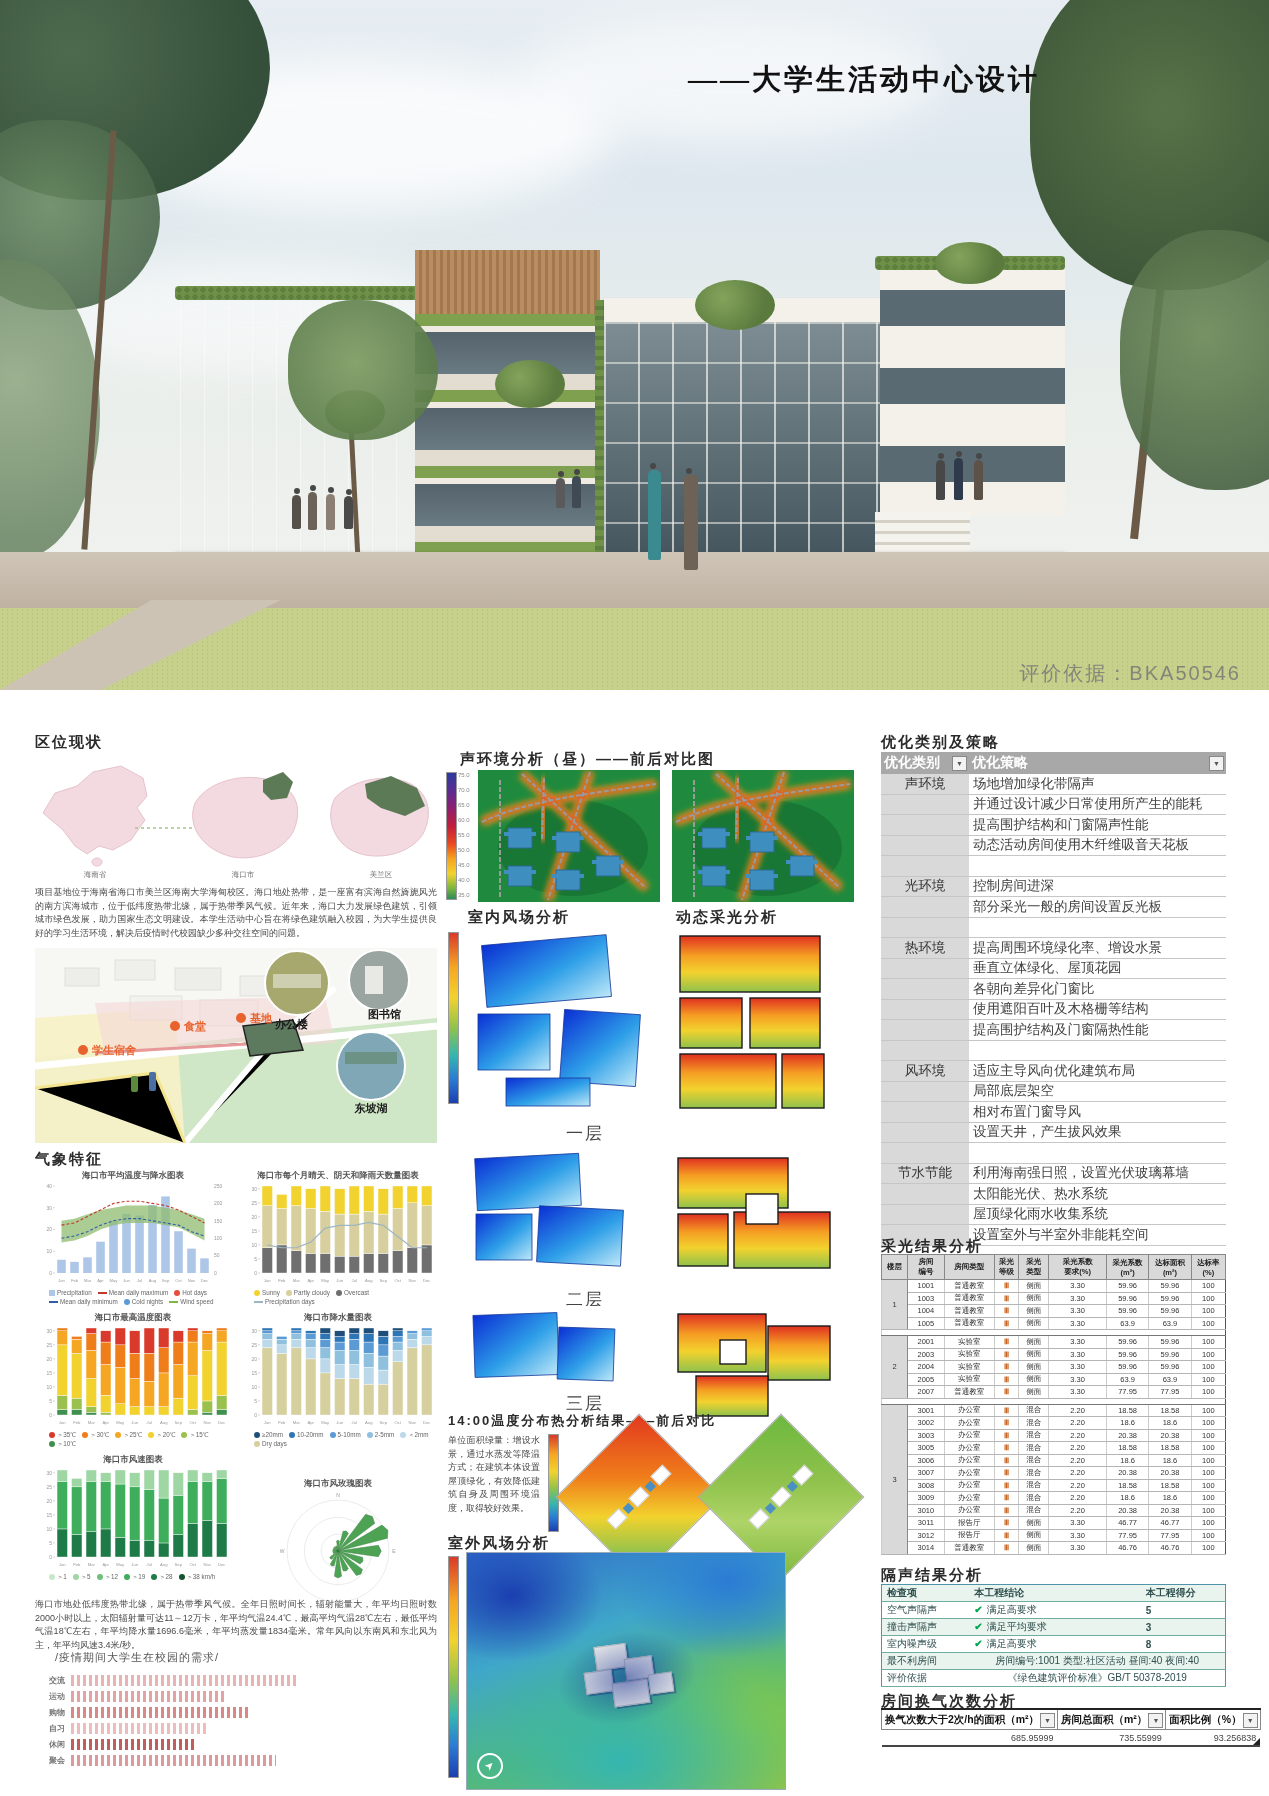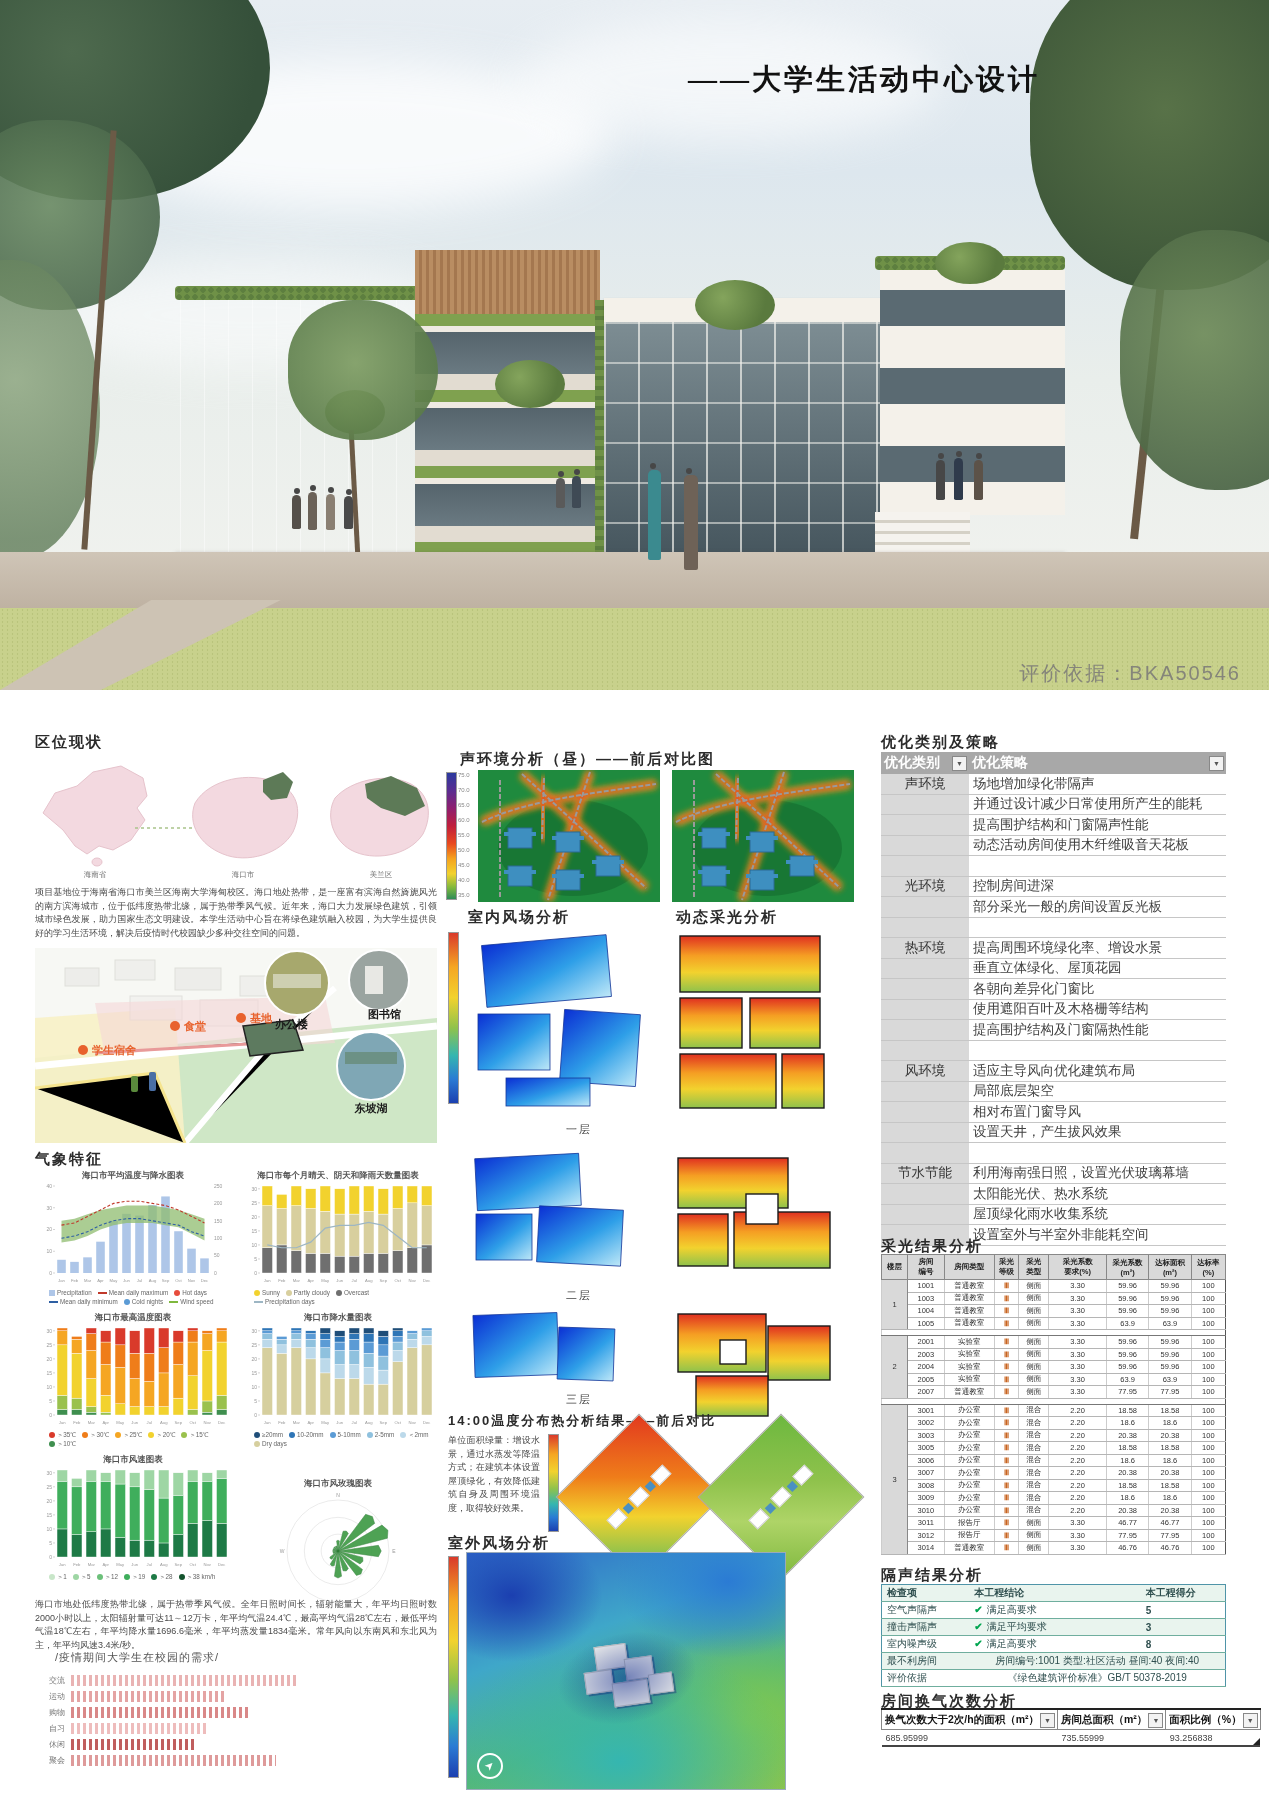--- a/index.html
+++ b/index.html
@@ -51,21 +51,21 @@
   .abs{position:absolute;}
   #campus-map{width:402px;height:195px;}
   .ch-cell{position:absolute;width:196px;height:140px;}
   .ch-title{font-size:8.5px;font-weight:bold;color:#555;text-align:center;height:12px;}
   .ch-legend{display:flex;flex-wrap:wrap;font-size:6.3px;color:#666;line-height:1.5;padding-left:14px;}
   .ch-legend .it{display:flex;align-items:center;margin-right:6px;}
   .sw{display:inline-block;width:6px;height:6px;margin-right:2px;}
   .sw.line{height:2px;width:9px;}
   .sw.dot{border-radius:50%;}
   .needs-row{display:flex;align-items:center;height:16px;}
-  .nlabel{width:30px;text-align:right;font-size:8px;color:#777;margin-right:6px;}
+  .nlabel{width:30px;text-align:right;font-size:8px;color:#777;margin-right:6px;font-weight:bold;}
   .nbar{height:11px;}
   
   table{border-collapse:collapse;}
   #opt-table{width:345px;table-layout:fixed;}
   #opt-table th{background:#a8a8a8;color:#fff;font-size:14px;font-weight:bold;text-align:left;height:22px;padding:0 3px;position:relative;}
   #opt-table td{font-size:13.5px;color:#3f3f3f;height:19.5px;border-bottom:1px solid #c6c6c6;padding:0 4px;white-space:nowrap;overflow:hidden;}
   #opt-table td.cat{background:#d9d9d9;text-align:center;color:#333;}
   .dd{position:absolute;right:2px;top:4px;width:13px;height:13px;background:#f2f2f2;border:1px solid #888;
       font-size:7px;color:#555;line-height:13px;text-align:center;}
   #dl-table{width:345px;table-layout:fixed;border:1px solid #555;}
@@ -75,41 +75,41 @@
   #dl-table td.lvl{color:#c55a11;font-weight:bold;}
   #dl-table tr.spacer td{height:5px;background:#fff;border-bottom:1px solid #777;}
   #snd-table{width:345px;border:1.5px solid #4f94a8;}
   #snd-table td{font-size:10px;color:#2f4f4f;border-bottom:1px solid #6fae9e;height:16px;padding:0 5px;}
   #snd-table tr:nth-child(odd) td{background:#e9f4ee;}
   #snd-table td.hd{font-weight:bold;}
   #snd-table .check{color:#00a550;font-weight:bold;margin-right:4px;}
   #snd-table td.score{font-weight:bold;}
   #air-table{width:345px;border-top:2px solid #222;border-bottom:2px solid #444;}
   #air-table th{font-size:10.5px;color:#111;border:1px solid #888;height:19px;padding:0 3px;text-align:left;position:relative;white-space:nowrap;}
-  #air-table td{font-size:9px;color:#444;text-align:left;height:15px;padding:0 4px;}
+  #air-table td{font-size:9px;color:#444;text-align:right;height:15px;padding:0 4px;}
   .corner{position:absolute;right:0;bottom:0;width:0;height:0;border-left:7px solid transparent;border-bottom:7px solid #222;}
   
   .fig{position:absolute;background:#fff;}
   .diamond{width:116px;height:116px;transform:rotate(45deg);overflow:hidden;border:1px solid #aaa;position:relative;}
   .dm-hot{background:linear-gradient(135deg,#e23a1f 0%,#ef7d1a 38%,#f2d22e 62%,#8fc24c 85%,#4f9f3f 100%);}
   .dm-cool{background:linear-gradient(135deg,#6db83f 0%,#8fc24c 40%,#aed467 65%,#7fb83e 100%);}
   .cluster{position:absolute;left:50%;top:50%;transform:translate(-50%,-50%) rotate(-45deg);display:flex;gap:3px;align-items:center;}
   .cl-w{width:15px;height:11px;background:#fff;border:1px solid #cfcfcf;}
   .cl-b{width:8px;height:8px;background:#4a90c2;}
   #outdoor-map{width:318px;height:236px;border:1px solid #9ab;position:relative;overflow:hidden;
      background:
        radial-gradient(130px 95px at 14% 18%,#1b3fb0 0%,rgba(27,63,176,0) 70%),
        radial-gradient(160px 110px at 82% 12%,#2b7bd4 0%,rgba(43,123,212,0) 70%),
        radial-gradient(230px 160px at 48% 88%,#35b6b0 0%,rgba(53,182,176,0) 75%),
        radial-gradient(160px 130px at 88% 72%,#7ec850 0%,rgba(126,200,80,0) 75%),
        linear-gradient(160deg,#2e66c9 0%,#3fa7c9 35%,#54b879 65%,#8fc24c 100%);}
   .ob{position:absolute;background:#f2f2ee;border:1px solid #c9c9c2;box-shadow:2px 2px 0 rgba(30,50,120,.45);}
   .arrow-ic{position:absolute;left:10px;bottom:10px;width:22px;height:22px;border:2px solid #fff;border-radius:50%;
             color:#fff;font-size:11px;line-height:20px;text-align:center;transform:rotate(-45deg);}
-  .floor-lab{font-size:11px;color:#444;letter-spacing:2px;}
+  .floor-lab{font-size:17px;color:#444;letter-spacing:2px;}
 </style>
 </head>
 <body>
 
 <div id="poster">
 
   <div id="hero">
     <div class="cloud" style="left:90px;top:60px;width:520px;height:150px;"></div>
     <div class="cloud" style="left:520px;top:20px;width:420px;height:120px;opacity:.6;"></div>
     <div class="cloud" style="left:40px;top:260px;width:420px;height:110px;opacity:.55;"></div>

